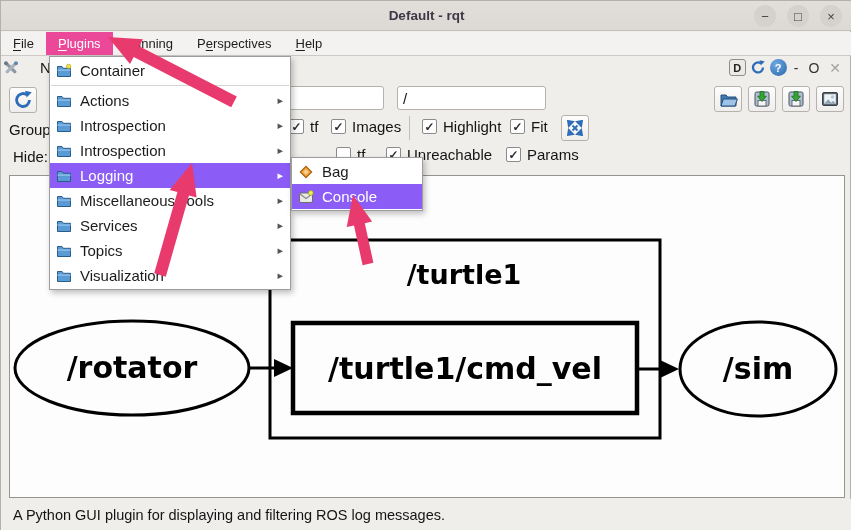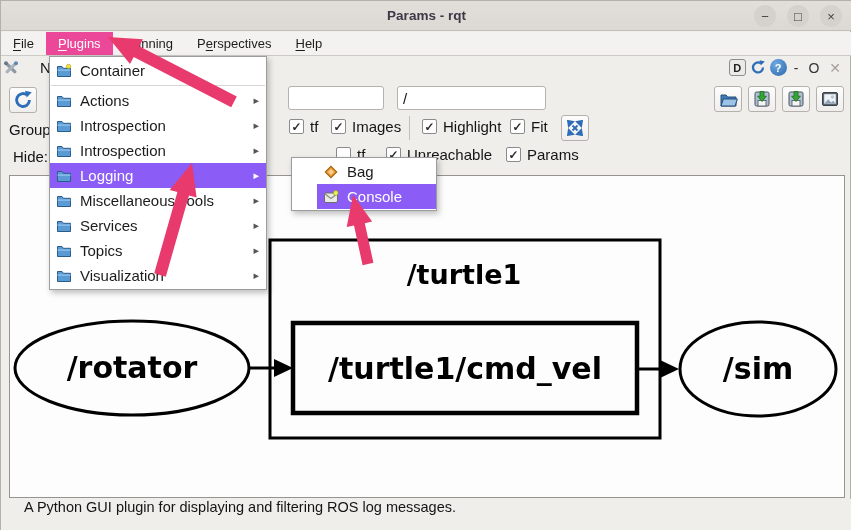--- a/index.html
+++ b/index.html
@@ -45,45 +45,45 @@
   .cb { width:15px; height:15px; border:1px solid #8b8b8b; border-radius:2px; background:#fff;
     display:flex; align-items:center; justify-content:center; font-size:12px; font-weight:bold; color:#2b2b2b; line-height:1; }
   .vsep { position:absolute; width:1px; background:#c2beba; }
 
   
   .canvas { position:absolute; left:8px; top:174px; width:836px; height:323px;
     background:#fdfdfd; border:1px solid #97938f; }
 
   
   .statusbar { position:absolute; left:0; top:498px; width:851px; height:32px; background:#f0eeeb;
-    display:flex; align-items:flex-start; padding-left:23px; font-size:14.5px; color:#141414; }
+    display:flex; align-items:center; padding-left:12px; font-size:14.5px; color:#141414; }
 
   
   .menu-pop { position:absolute; background:#fff; border:1px solid #9c9c9c;
     box-shadow:2px 3px 6px rgba(0,0,0,.25); z-index:50; padding:1px 0; }
-  #plugins-menu { left:48px; top:55px; width:218px; }
-  #logging-submenu { left:290px; top:156px; width:146px;padding-left:25px; }
+  #plugins-menu { left:48px; top:55px; width:242px; }
+  #logging-submenu { left:290px; top:156px; width:132px; }
   .menu-item { height:25px; display:flex; align-items:center; gap:8px; padding:0 6px; font-size:15px; color:#1b1b1b; }
   .menu-item.hl { background:#8b5cf6; color:#fff; }
   .menu-item .mi-label { flex:1; white-space:nowrap; }
   .mi-arrow { font-size:11px; color:#555; padding-right:1px; }
   .menu-item.hl .mi-arrow { color:#fff; }
   .msep { height:1px; background:#d8d6d3; margin:2px 1px; }
   .icon16 { width:16px; height:16px; flex:0 0 16px; display:flex; align-items:center; justify-content:center; }
 
   
   #annotations { position:absolute; inset:0; z-index:100; pointer-events:none; }
 </style>
 </head>
 <body>
 
 <div class="window">
 
   <div class="titlebar">
-    <span class="titlebar-title">Params - rqt</span>
+    <span class="titlebar-title">Default - rqt</span>
     <div class="winbtns">
       <div class="winbtn">
           <span>−</span>
         </div>
       <div class="winbtn">
           <span>□</span>
         </div>
       <div class="winbtn">
           <span>×</span>
         </div>

